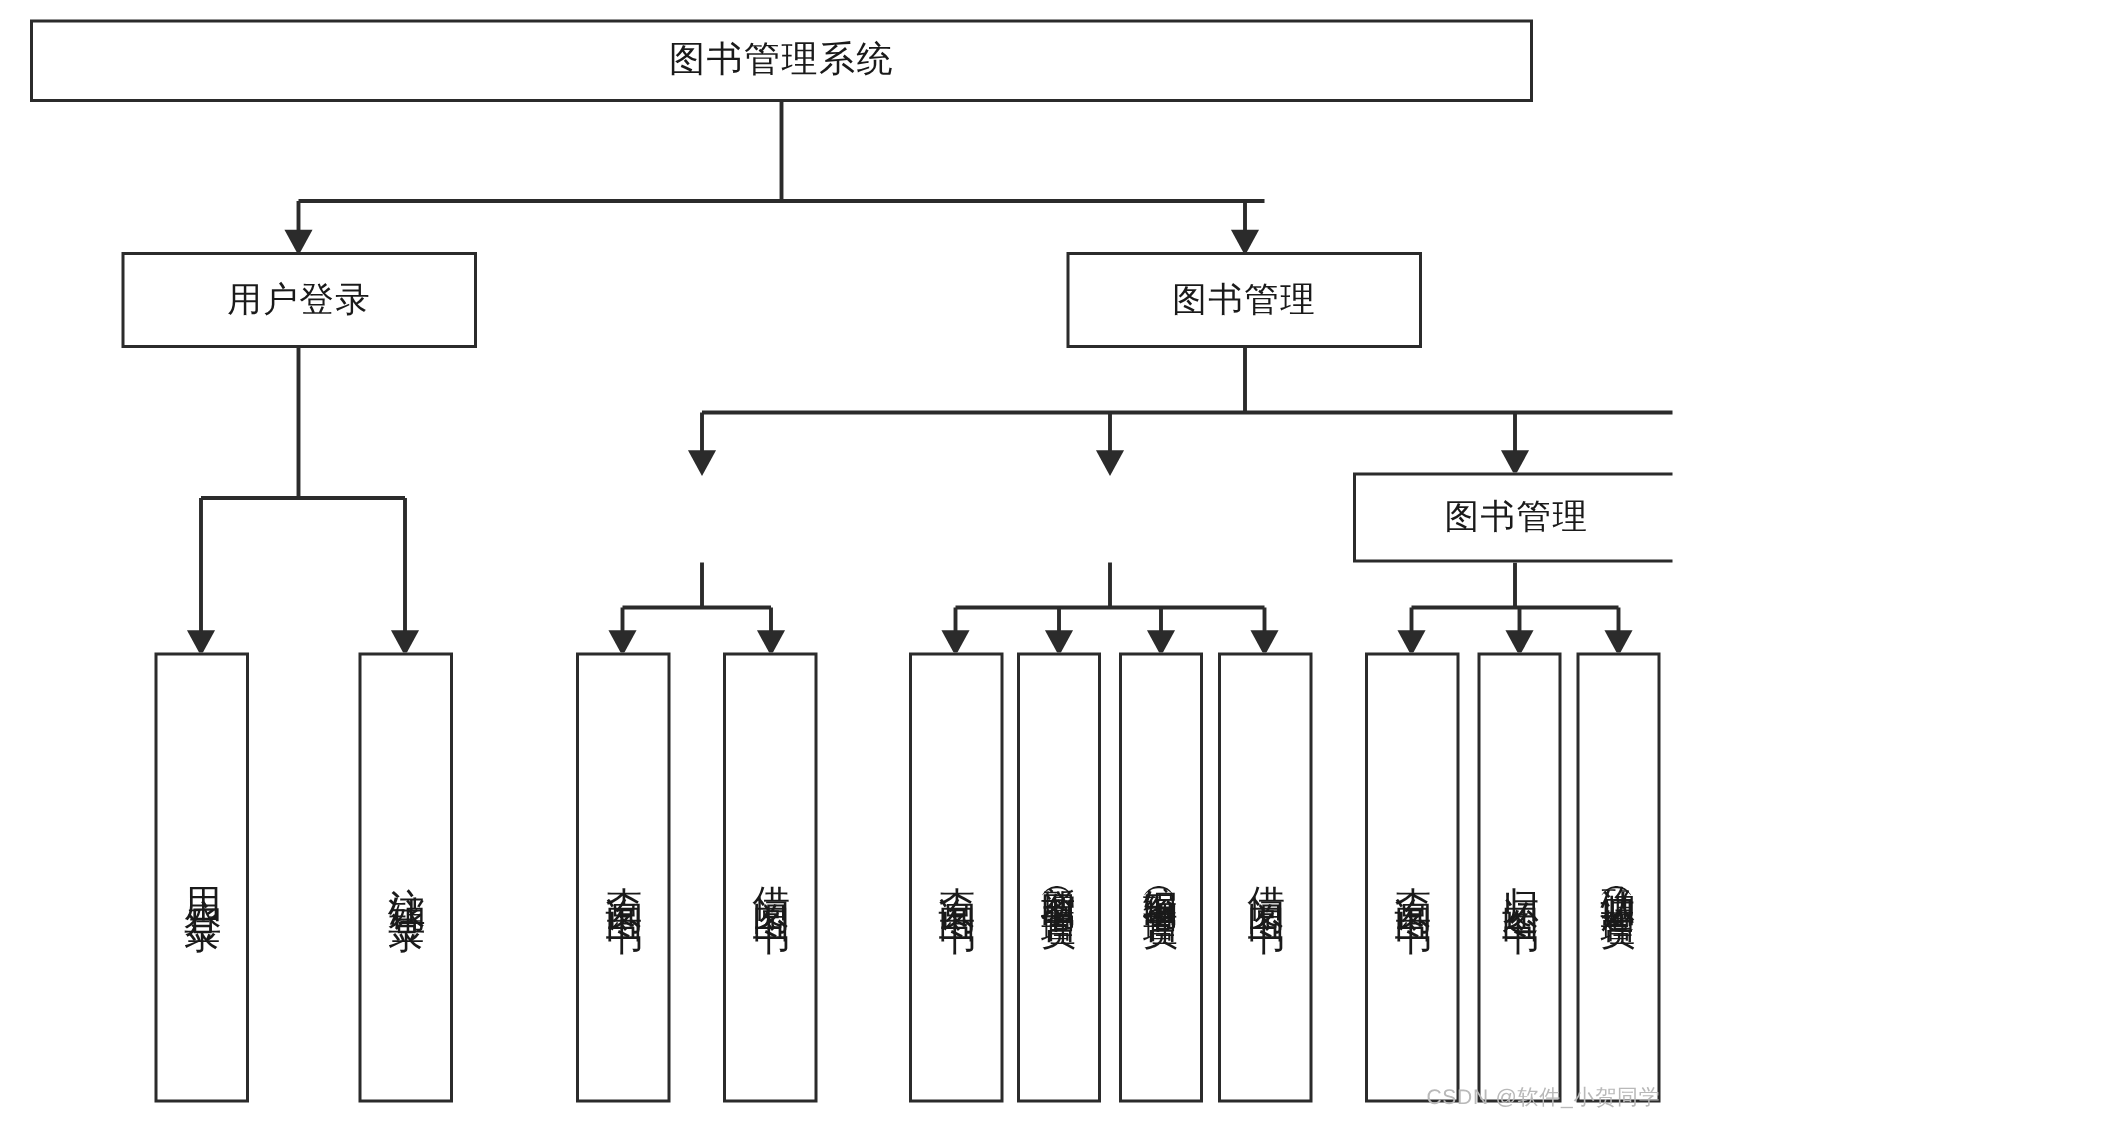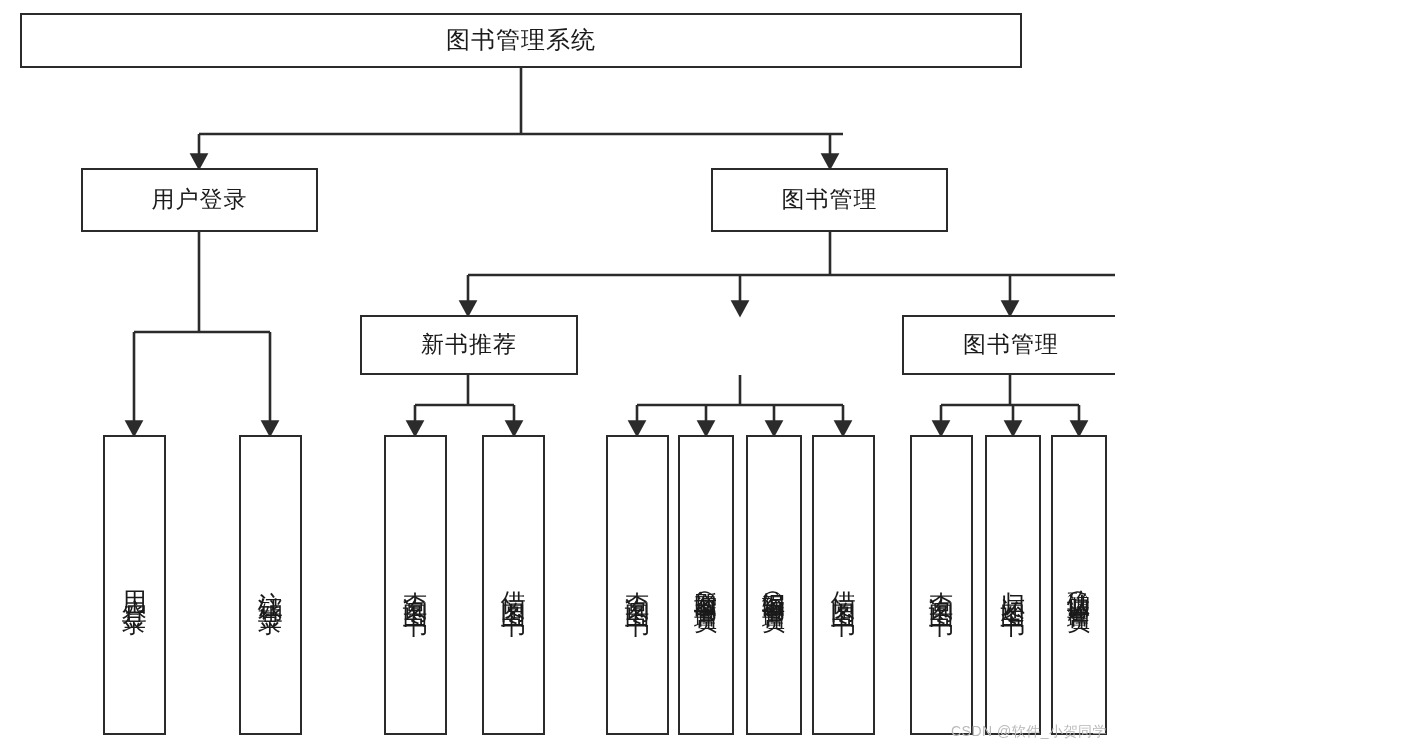--- a/index.html
+++ b/index.html
@@ -129,23 +129,20 @@
     <span>图书管理系统</span>
   </div>
 
   <div class="node node-h" style="left:81px; top:168px; width:237px; height:64px;">
     <span>用户登录</span>
   </div>
   <div class="node node-h" style="left:711px; top:168px; width:237px; height:64px;">
     <span>图书管理</span>
   </div>
 
-  <div class="node node-h" style="left:360px; top:315px; width:218px; height:60px;">
-    <span>新书推荐</span>
-  </div>
   <div class="node node-h" style="left:902px; top:315px; width:218px; height:60px;">
     <span>图书管理</span>
   </div>
 
   <div class="node node-v" style="left:103px; top:435px; width:63px; height:300px;">
     <span class="vlabel">用户登录</span>
   </div>
   <div class="node node-v" style="left:239px; top:435px; width:63px; height:300px;">
     <span class="vlabel">注销登录</span>
   </div>

